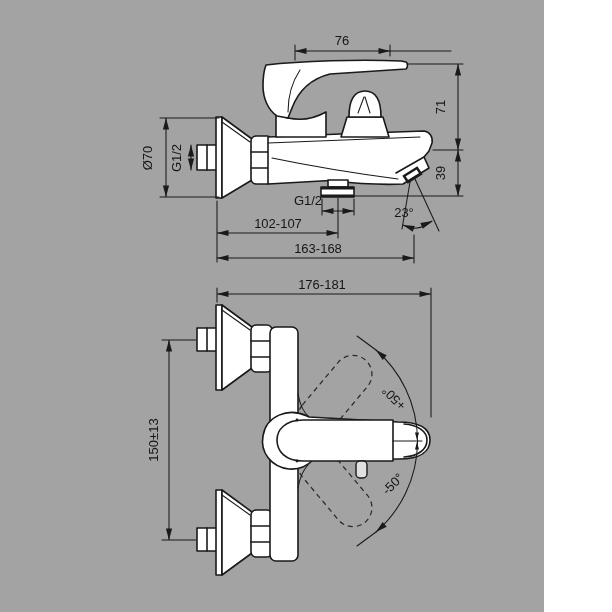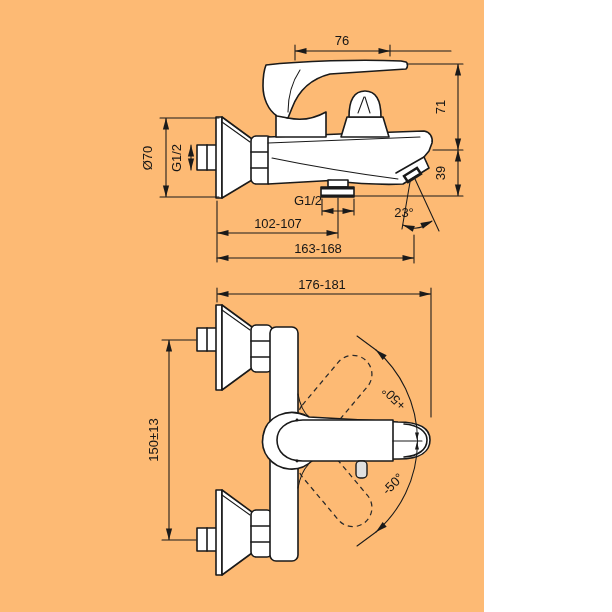--- a/index.html
+++ b/index.html
@@ -1,16 +1,16 @@
 <!DOCTYPE html>
 <html><head>
 <meta charset="utf-8">
 <style>
   html,body{margin:0;padding:0;background:#ffffff;}
-  .canvas{position:relative;width:484px;height:612px;background:#fdba74;overflow:hidden;
+  .canvas{position:relative;width:544px;height:612px;background:#a3a3a3;overflow:hidden;
           font-family:"Liberation Sans", sans-serif;}
   svg{display:block;}
   text{font-family:"Liberation Sans", sans-serif;font-size:13px;fill:#161616;}
   .obj{fill:none;stroke:#1a1a1a;stroke-width:1.6;stroke-linejoin:round;stroke-linecap:round;}
   .objf{fill:#ffffff;stroke:#1a1a1a;stroke-width:1.6;stroke-linejoin:round;}
   .thin{fill:none;stroke:#1a1a1a;stroke-width:1.05;stroke-linecap:round;}
   .thick{fill:none;stroke:#1a1a1a;stroke-width:2.4;}
   .dash{fill:none;stroke:#2a2a2a;stroke-width:1.25;stroke-dasharray:5 4;stroke-linejoin:round;}
   .arw{fill:#1a1a1a;stroke:none;}
   .grayfill{fill:#a3a3a3;stroke:none;}

